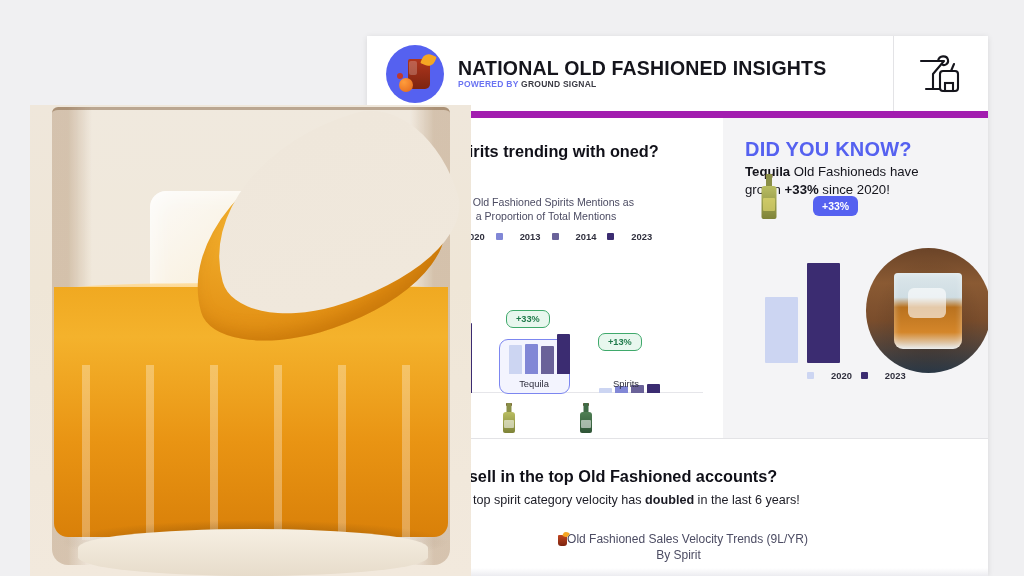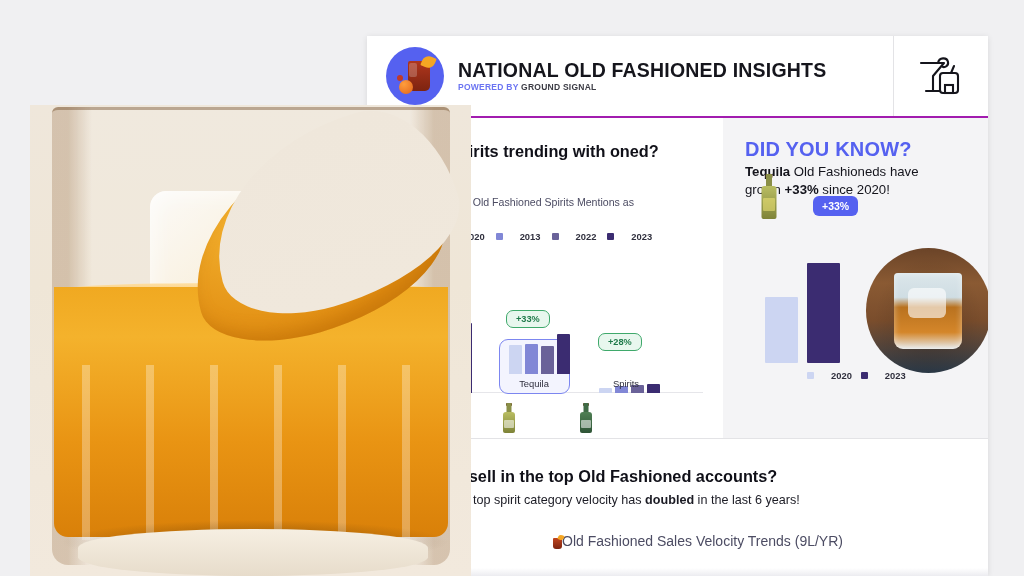--- a/index.html
+++ b/index.html
@@ -14,21 +14,21 @@
   
   .card{
     position:absolute;left:367px;top:36px;width:621px;height:540px;
     background:#ffffff;
     box-shadow:0 1px 6px rgba(0,0,0,.10);
     overflow:hidden;
   }
 
   
   .hdr{position:absolute;left:0;top:0;width:621px;height:82px;
-       border-bottom:2px solid #a21caf;box-sizing:border-box;display:flex;align-items:center;}
+       border-bottom:7px solid #a21caf;box-sizing:border-box;display:flex;align-items:center;}
   .hdr-left{display:flex;align-items:center;padding-left:19px;flex:1;height:100%;}
   .logo{width:58px;height:58px;border-radius:50%;background:#5561f0;
         position:relative;flex:0 0 58px;overflow:hidden;}
   .logo .glass{position:absolute;left:22px;top:14px;width:22px;height:30px;
         background:linear-gradient(#b0361d,#7d2410);border-radius:2px 2px 5px 5px;}
   .logo .glass:after{content:"";position:absolute;left:1px;top:2px;width:8px;height:14px;
         background:rgba(255,255,255,.22);border-radius:2px;}
   .logo .peel{position:absolute;left:36px;top:9px;width:13px;height:12px;
         background:#f5a623;border-radius:60% 10% 60% 10%;transform:rotate(22deg);}
   .logo .orange{position:absolute;left:13px;top:33px;width:14px;height:14px;
@@ -91,22 +91,22 @@
       border-radius:4px 4px 9px 9px;background:linear-gradient(#dbe6ea 0%,#cfdde3 32%,#b9721f 45%,#d4862a 78%,#e6e9ea 100%);
       box-shadow:inset 0 0 7px rgba(255,255,255,.45);}
   .photo .ice{position:absolute;left:42px;top:40px;width:38px;height:30px;border-radius:6px;
       background:rgba(255,255,255,.62);}
 
   
   .bot{position:absolute;left:0;top:403px;width:621px;height:137px;background:#fff;}
   .q2{position:absolute;left:24px;top:28px;font-size:16.3px;font-weight:700;color:#101018;}
   .sub2{position:absolute;left:24px;top:54px;font-size:12.6px;color:#1b1b24;}
   .sub2 b{font-weight:700;}
-  .bchart-title{position:absolute;left:16px;top:93px;width:621px;text-align:center;
-      font-size:14px;color:#4c4c63;line-height:1.32;}
+  .bchart-title{position:absolute;left:1px;top:93px;width:621px;text-align:center;
+      font-size:12px;color:#4c4c63;line-height:1.32;}
   .bchart-title .ic{display:inline-block;vertical-align:-3px;margin-right:5px;
       width:13px;height:14px;}
   .bct-glass{width:100%;height:100%;position:relative;}
   .bct-glass i{position:absolute;left:2px;top:3px;width:9px;height:11px;
       background:linear-gradient(#c1451f,#7c2410);border-radius:1px 1px 3px 3px;display:block;}
   .bct-glass u{position:absolute;left:7px;top:0;width:6px;height:5px;background:#f5a623;
       border-radius:60% 10% 60% 10%;transform:rotate(20deg);display:block;}
   .faint{position:absolute;left:0;bottom:0;width:621px;height:8px;
       background:linear-gradient(to bottom,rgba(255,255,255,0),rgba(120,120,150,.14));}
 
@@ -174,34 +174,35 @@
         </svg>
       </div>
     </div>
 
     <div class="mid">
 
       <div class="mid-left">
         <div class="q1">the top spirits trending with oned?</div>
         <div class="chart-title">
           <div>op Old Fashioned Spirits Mentions as</div>
+          <div>a Proportion of Total Mentions</div>
         </div>
 
         <div class="legend">
           <span class="lg">
             <i class="sw" style="background:#ccd5f2"></i>
               <span>2020</span>
             </span>
           <span class="lg">
             <i class="sw" style="background:#8187d6"></i>
               <span>2013</span>
             </span>
           <span class="lg">
             <i class="sw" style="background:#6a6299"></i>
-              <span>2022</span>
+              <span>2014</span>
             </span>
           <span class="lg">
             <i class="sw" style="background:#3b2c71"></i>
               <span>2023</span>
             </span>
         </div>
 
         <div class="plot">
           <div class="axis"></div>
 
@@ -217,21 +218,21 @@
           <div class="tag" style="left:115px;top:52px">+33%</div>
           <div class="hibox" style="left:108px;top:81px;width:69px;height:53px"></div>
           <div class="grp" style="left:118px;bottom:19px;height:115px">
             <i class="bar" style="height:29px;background:#ccd5f2"></i>
             <i class="bar" style="height:30px;background:#8187d6"></i>
             <i class="bar" style="height:28px;background:#6a6299"></i>
             <i class="bar" style="height:40px;background:#3b2c71"></i>
           </div>
           <div class="xlab" style="left:106px;top:120px;width:74px">Tequila</div>
 
-          <div class="tag" style="left:207px;top:75px">+28%</div>
+          <div class="tag" style="left:207px;top:75px">+13%</div>
           <div class="grp" style="left:208px">
             <i class="bar" style="height:5px;background:#ccd5f2"></i>
             <i class="bar" style="height:7px;background:#8187d6"></i>
             <i class="bar" style="height:8px;background:#6a6299"></i>
             <i class="bar" style="height:9px;background:#3b2c71"></i>
           </div>
           <div class="xlab" style="left:196px;top:120px;width:78px">Spirits</div>
         </div>
 
         <div class="bot-img" style="left:64px;top:285px">
@@ -289,20 +290,21 @@
       <div class="q2">do spirits sell in the top Old Fashioned accounts?</div>
       <div class="sub2">
         <span>ned accounts, top spirit category velocity has </span><b>doubled</b><span> in the last 6 years!</span>
       </div>
       <div class="bchart-title">
         <div>
           <span class="ic">
             <span class="bct-glass"><i></i><u></u></span>
           </span><span>Old Fashioned Sales Velocity Trends (9L/YR)</span>
         </div>
+        <div>By Spirit</div>
       </div>
       <div class="faint"></div>
     </div>
   </div>
 
   <div class="hero">
     <span class="glassbody"></span>
     <span class="ice"></span>
     <span class="liqtop"></span>
     <span class="liquid"></span>

